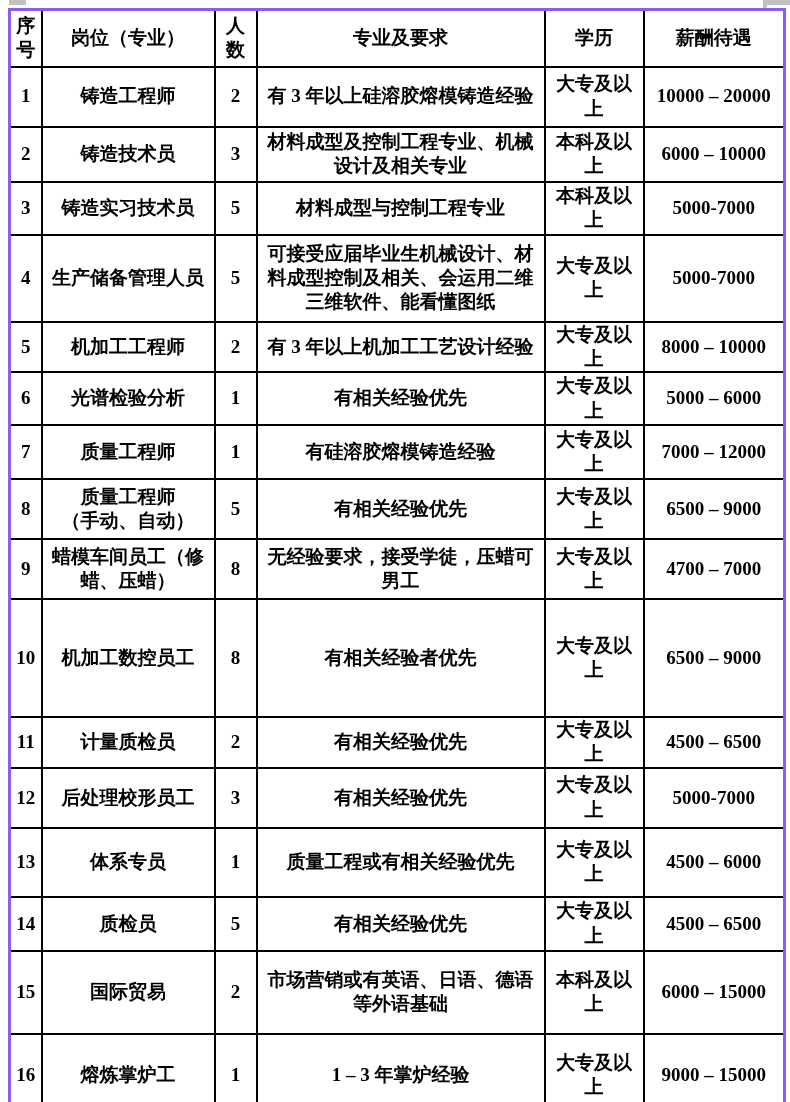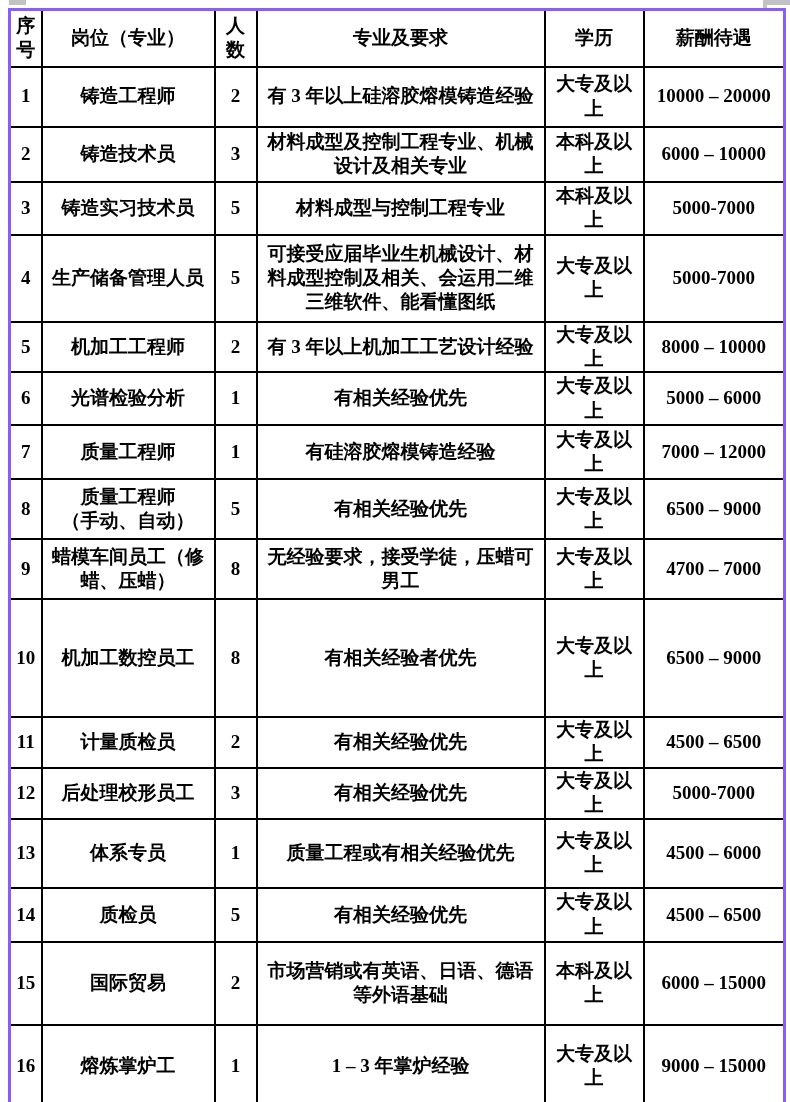--- a/index.html
+++ b/index.html
@@ -160,21 +160,21 @@
           <td>6500 – 9000</td>
         </tr>
         <tr style="height: 47px;">
           <td>11</td>
           <td>计量质检员</td>
           <td>2</td>
           <td>有相关经验优先</td>
           <td>大专及以上</td>
           <td>4500 – 6500</td>
         </tr>
-        <tr style="height: 51px;">
+        <tr style="height: 60px;">
           <td>12</td>
           <td>后处理校形员工</td>
           <td>3</td>
           <td>有相关经验优先</td>
           <td>大专及以上</td>
           <td>5000-7000</td>
         </tr>
         <tr style="height: 69px;">
           <td>13</td>
           <td>体系专员</td>

